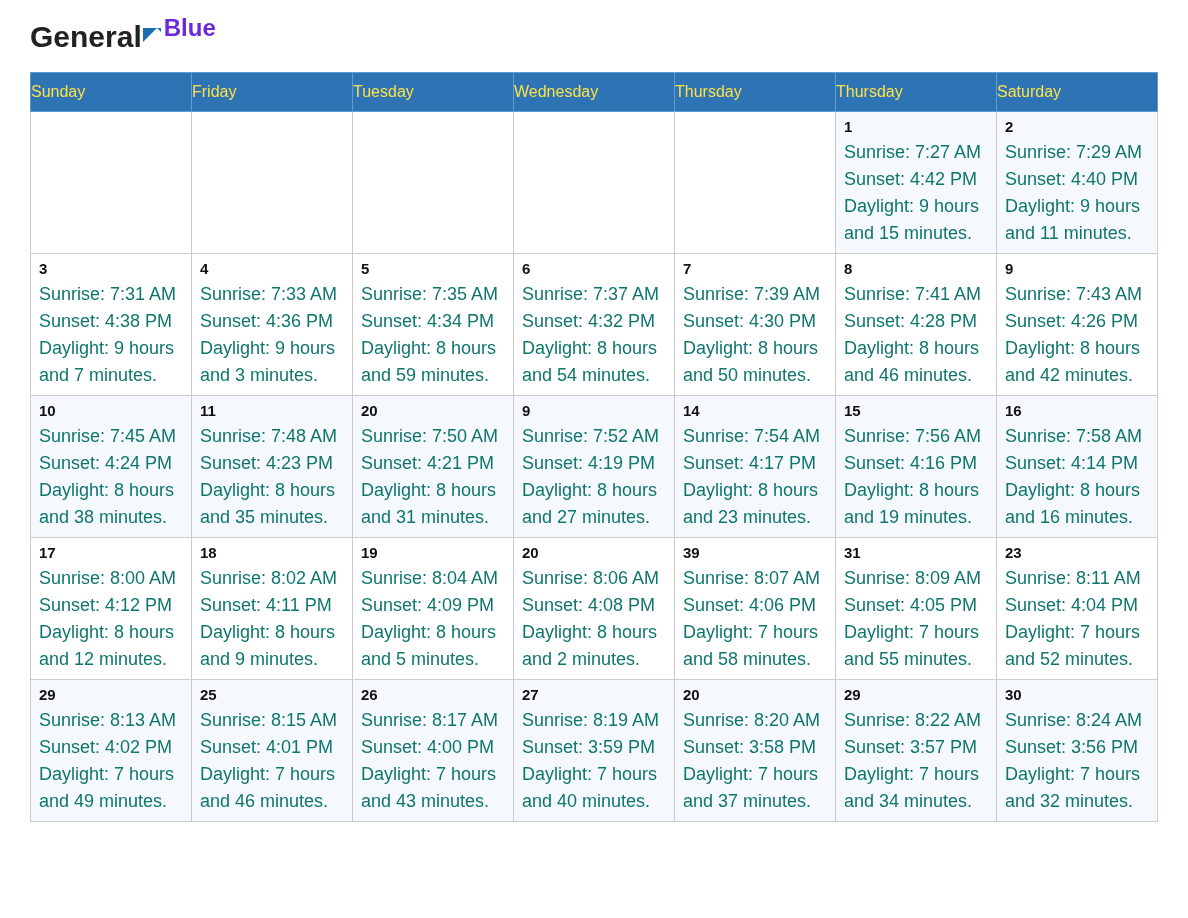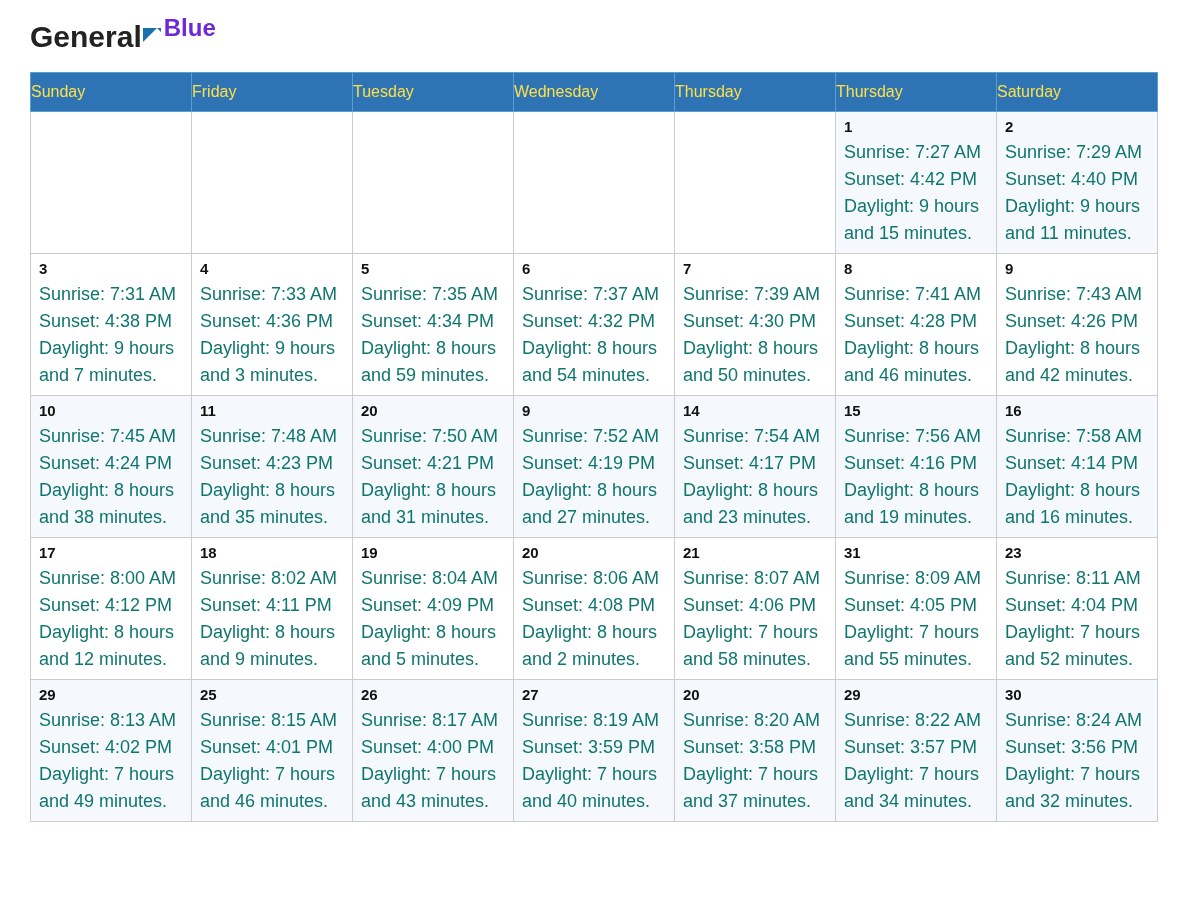--- a/index.html
+++ b/index.html
@@ -224,21 +224,21 @@
         </td>
         <td>
           <span class="day-number">19</span>
           <div class="day-info">Sunrise: 8:04 AM<br>Sunset: 4:09 PM<br>Daylight: 8 hours<br>and 5 minutes.</div>
         </td>
         <td>
           <span class="day-number">20</span>
           <div class="day-info">Sunrise: 8:06 AM<br>Sunset: 4:08 PM<br>Daylight: 8 hours<br>and 2 minutes.</div>
         </td>
         <td>
-          <span class="day-number">21</span>
+          <span class="day-number">39</span>
           <div class="day-info">Sunrise: 8:07 AM<br>Sunset: 4:06 PM<br>Daylight: 7 hours<br>and 58 minutes.</div>
         </td>
         <td>
           <span class="day-number">31</span>
           <div class="day-info">Sunrise: 8:09 AM<br>Sunset: 4:05 PM<br>Daylight: 7 hours<br>and 55 minutes.</div>
         </td>
         <td>
           <span class="day-number">23</span>
           <div class="day-info">Sunrise: 8:11 AM<br>Sunset: 4:04 PM<br>Daylight: 7 hours<br>and 52 minutes.</div>
         </td>

